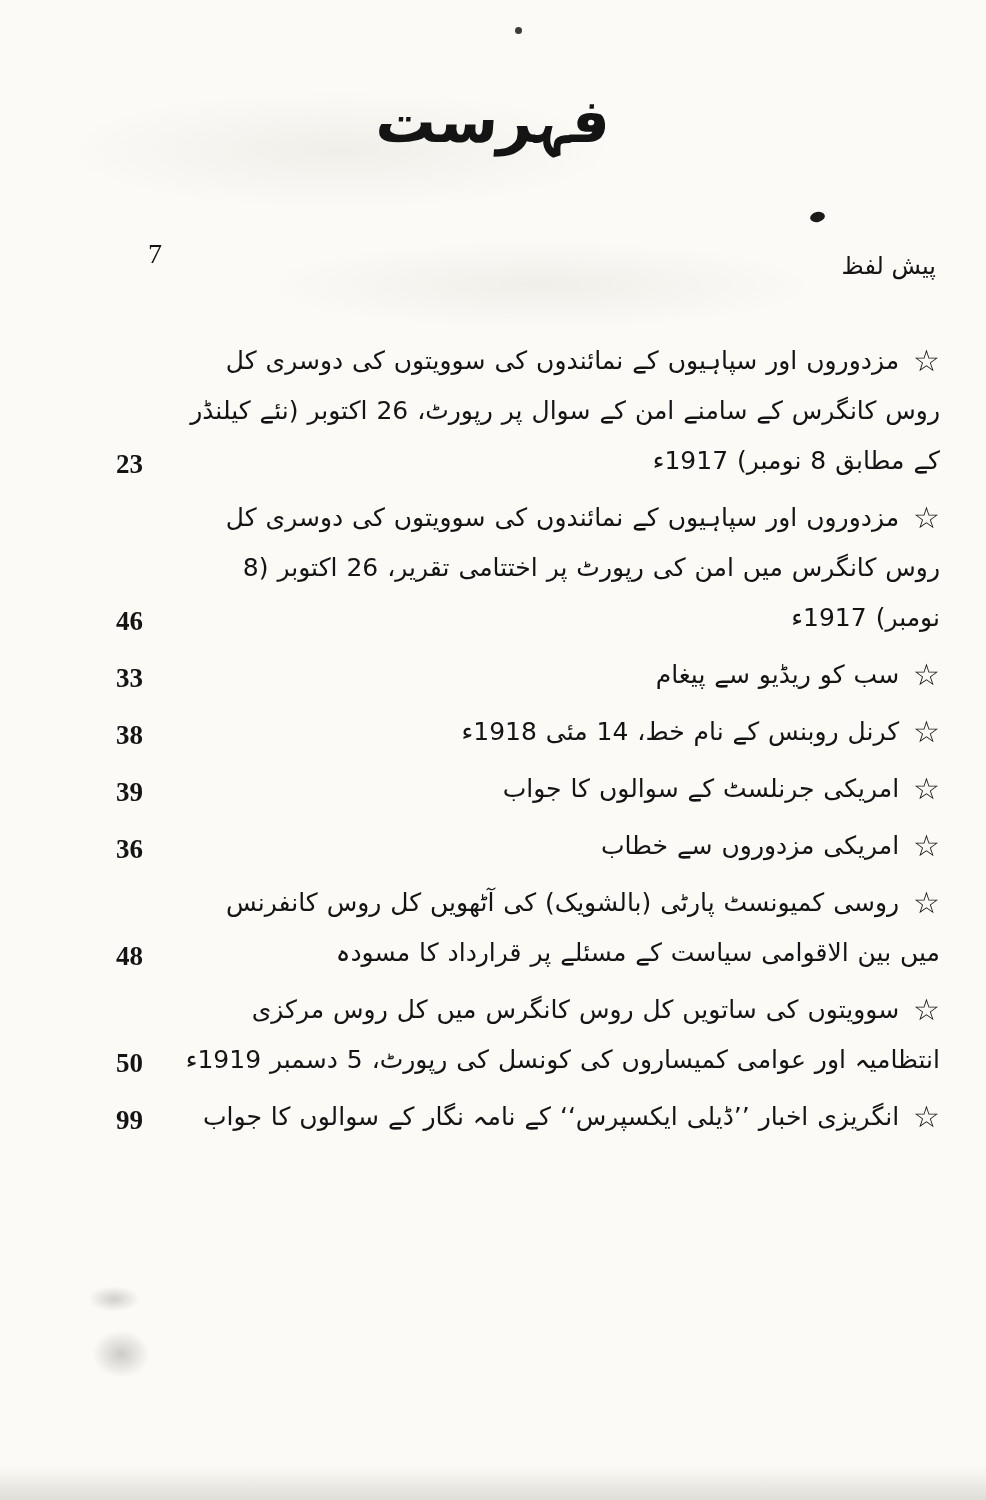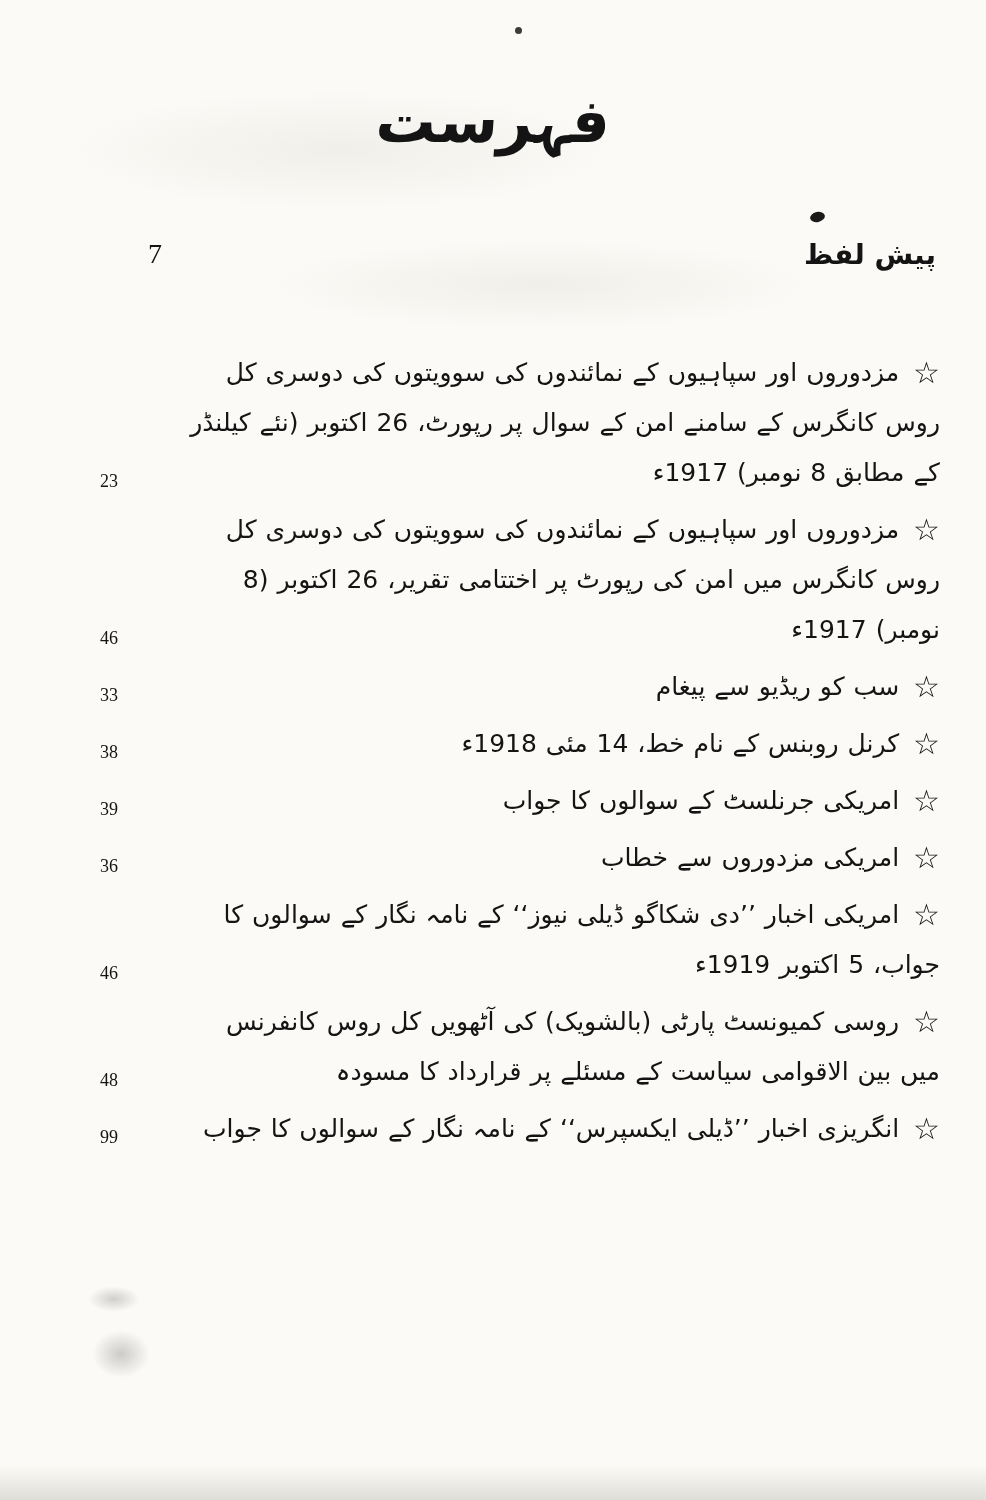--- a/index.html
+++ b/index.html
@@ -36,34 +36,34 @@
     transform: skewX(-4deg);
   }
 
   .preface-row {
     position: relative;
     margin-top: 78px;
     height: 54px;
   }
   .preface-label {
     position: absolute;
-    right: 50px; top: 4px;
-    font-size: 28px;
-    font-weight: bold;
+    right: 50px; top: 18px;
+    font-size: 24px;
+    font-weight: normal;
   }
   .preface-page {
     position: absolute;
     left: 148px; top: 4px;
     font-family: "Liberation Serif", serif;
     font-size: 28px;
     font-weight: 500;
   }
 
   .toc {
-    margin-top: 60px;
+    margin-top: 48px;
     padding: 0 46px 0 100px;
     direction: rtl;
   }
   .entry {
     position: relative;
     padding-left: 80px;
     margin-bottom: 7px;
   }
   .entry-text {
     font-size: 25px;
@@ -72,25 +72,25 @@
     word-spacing: 1px;
   }
   .star {
     display: inline-block;
     font-size: 30px;
     margin-left: 14px;
     vertical-align: -2px;
   }
   .page-num {
     position: absolute;
-    left: 0; bottom: 6px;
+    left: 16px; bottom: 6px;
     direction: ltr;
     font-family: "Liberation Serif", serif;
-    font-size: 18px;
-    font-weight: normal;
+    font-size: 27px;
+    font-weight: bold;
   }
 
   
   .speck { position: absolute; background: #1a1a1a; border-radius: 50%; }
   .speck-top { left: 515px; top: 27px; width: 7px; height: 7px; opacity: .85; }
   .speck-dot { left: 810px; top: 212px; width: 15px; height: 10px; border-radius: 50%; transform: rotate(-12deg); }
   .smudge {
     position: absolute;
     background: radial-gradient(ellipse at center, rgba(60,60,58,0.45), rgba(60,60,58,0) 70%);
     pointer-events: none;
@@ -150,30 +150,30 @@
     <div class="entry">
       <div class="entry-text"><span class="star">☆</span><span>امریکی جرنلسٹ کے سوالوں کا جواب</span></div>
       <span class="page-num">39</span>
     </div>
 
     <div class="entry">
       <div class="entry-text"><span class="star">☆</span><span>امریکی مزدوروں سے خطاب</span></div>
       <span class="page-num">36</span>
     </div>
 
-    <div class="entry">
-      <div class="entry-text"><span class="star">☆</span><span>امریکی اخبار ’’دی شکاگو ڈیلی نیوز‘‘ کے نامہ نگار کے سوالوں کا جواب، 5 اکتوبر 1919ء</span></div>
-      <span class="page-num">46</span>
-    </div>
 
     <div class="entry">
       <div class="entry-text"><span class="star">☆</span><span>روسی کمیونسٹ پارٹی (بالشویک) کی آٹھویں کل روس کانفرنس میں بین الاقوامی سیاست کے مسئلے پر قرارداد کا مسودہ</span></div>
       <span class="page-num">48</span>
     </div>
 
+    <div class="entry">
+      <div class="entry-text"><span class="star">☆</span><span>سوویتوں کی ساتویں کل روس کانگرس میں کل روس مرکزی انتظامیہ اور عوامی کمیساروں کی کونسل کی رپورٹ، 5 دسمبر 1919ء</span></div>
+      <span class="page-num">50</span>
+    </div>
 
 
     <div class="entry">
       <div class="entry-text"><span class="star">☆</span><span>انگریزی اخبار ’’ڈیلی ایکسپرس‘‘ کے نامہ نگار کے سوالوں کا جواب</span></div>
       <span class="page-num">99</span>
     </div>
 
   </div>
 
   <div class="smudge smudge-a"></div>

